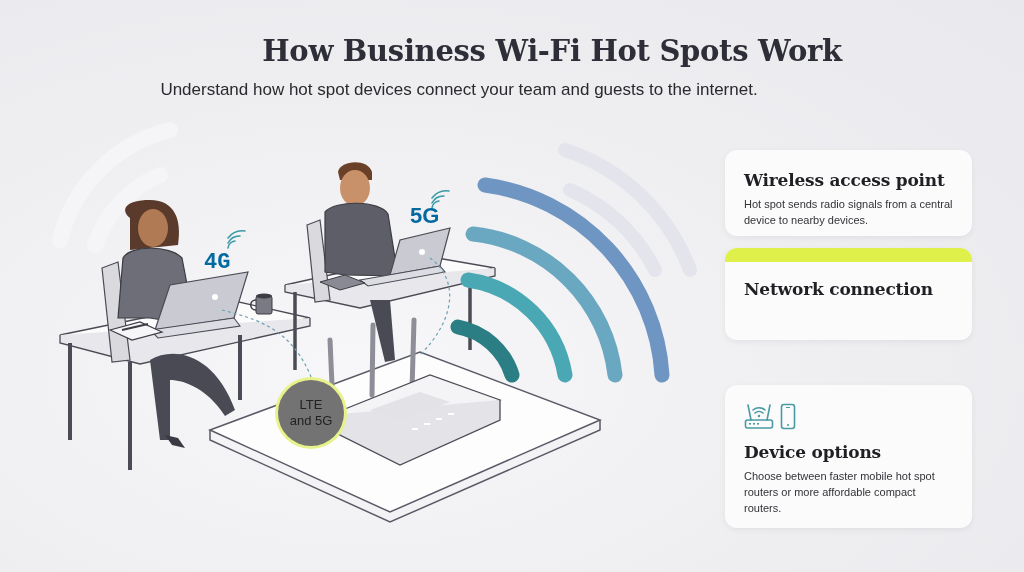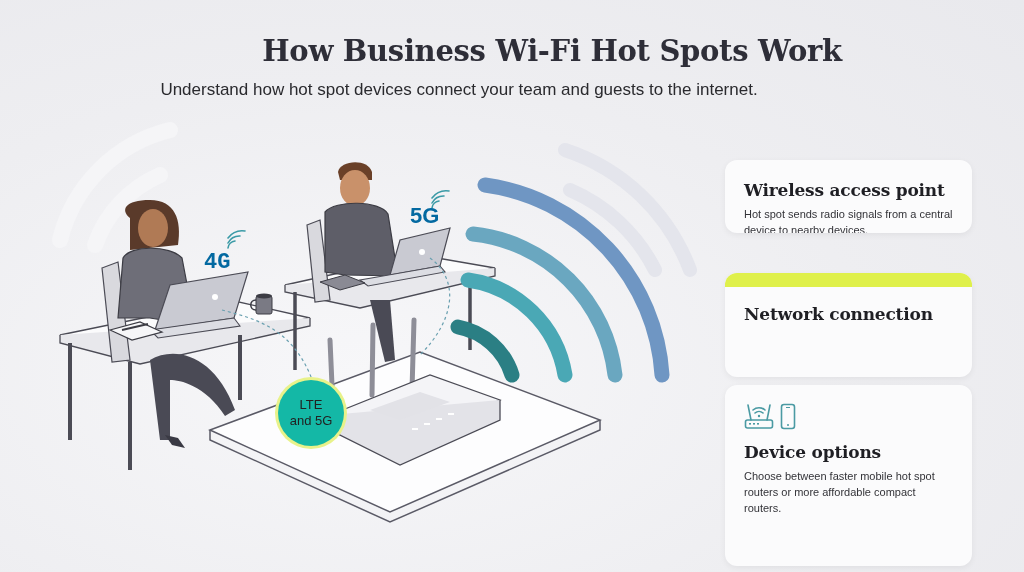--- a/index.html
+++ b/index.html
@@ -4,29 +4,29 @@
 <style>
   html,body{margin:0;padding:0;}
   body{width:1024px;height:572px;overflow:hidden;background:#eeeef1;font-family:"Liberation Sans",sans-serif;position:relative;}
   .bg{position:absolute;inset:0;background:radial-gradient(ellipse at 35% 65%, #f7f7f9 0%, #eeeef1 55%, #e9e9ed 100%);}
   .title{position:absolute;top:34px;left:0;width:1024px;text-align:center;font-family:"DejaVu Serif",serif;font-weight:bold;font-size:29px;color:#2e2e38;letter-spacing:-0.3px;margin-left:40px;}
   .subtitle{position:absolute;top:80px;left:0;width:918px;text-align:center;font-size:17px;color:#2a2a2e;}
   .illus{position:absolute;left:0;top:110px;width:720px;height:462px;}
   .card{position:absolute;left:725px;width:247px;background:#fbfbfc;border-radius:12px;box-shadow:0 2px 6px rgba(0,0,0,0.06);overflow:hidden;}
   .card h3{margin:0;font-family:"DejaVu Serif",serif;font-weight:bold;font-size:17px;color:#1f1f24;letter-spacing:-0.2px;}
   .card p{margin:6px 0 0 0;font-size:11px;line-height:16px;color:#333338;}
-  .card1{top:160px;height:73px;}
+  .card1{top:150px;height:86px;}
   .card1 .inner{padding:20px 19px 0 19px;}
-  .card2{top:273px;height:104px;}
+  .card2{top:248px;height:92px;}
   .card2 .bar{height:14px;background:#dff04a;}
   .card2 .inner{padding:17px 19px 0 19px;}
-  .card3{top:385px;height:181px;}
+  .card3{top:385px;height:143px;}
   .card3 .inner{padding:18px 19px 0 19px;}
   .dev-icons{display:flex;gap:6px;margin-bottom:12px;height:27px;}
-  .badge{position:absolute;left:278px;top:380px;width:66px;height:66px;border-radius:50%;background:#14b8a6;box-shadow:0 0 0 3px #e8f28a;display:flex;flex-direction:column;align-items:center;justify-content:center;font-size:13px;line-height:16px;color:#222;}
+  .badge{position:absolute;left:278px;top:380px;width:66px;height:66px;border-radius:50%;background:#737373;box-shadow:0 0 0 3px #e8f28a;display:flex;flex-direction:column;align-items:center;justify-content:center;font-size:13px;line-height:16px;color:#222;}
   .gen{position:absolute;font-weight:bold;font-size:22px;color:#0369a1;}
 </style>
 </head>
 <body>
 
 <div class="bg"></div>
 
 <div class="title">How Business Wi-Fi Hot Spots Work</div>
 <div class="subtitle">Understand how hot spot devices connect your team and guests to the internet.</div>
 

